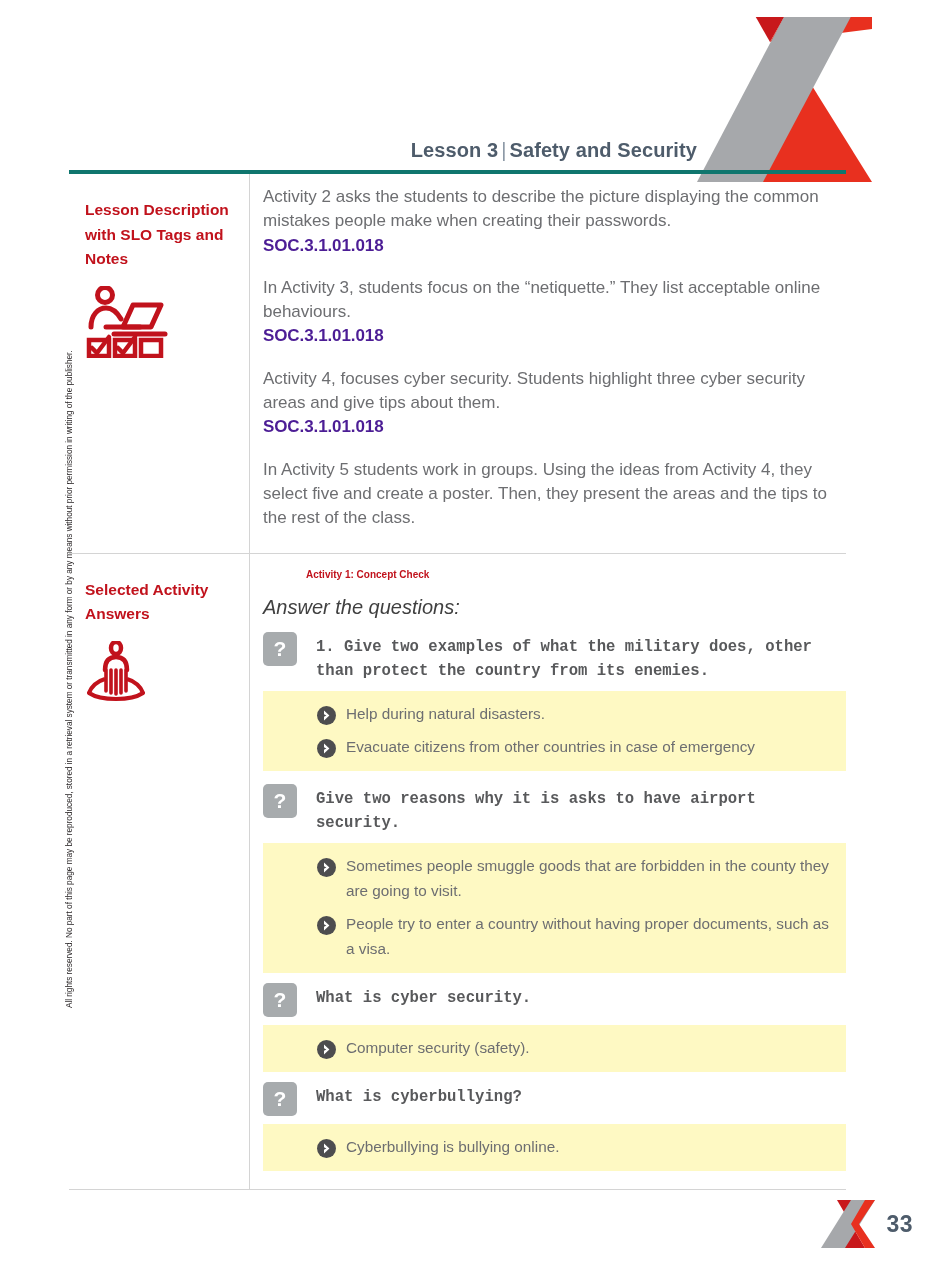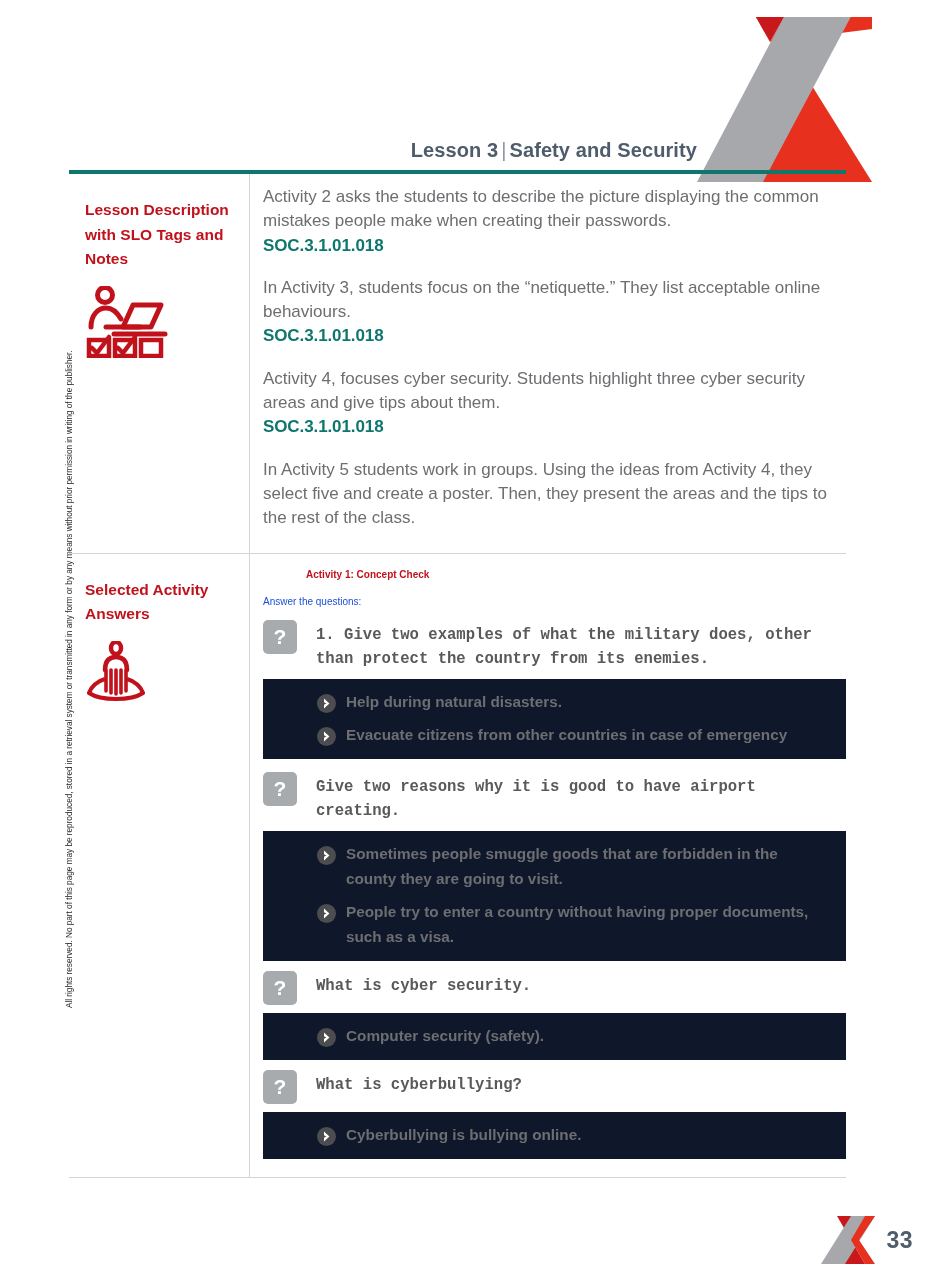--- a/index.html
+++ b/index.html
@@ -102,38 +102,39 @@
     padding: 11px 14px 22px 13px;
     font-size: 17px;
     line-height: 24.3px;
     color: #6d6e71;
   }
   .desc p { margin: 0 0 18px 0; }
   .desc p:last-child { margin-bottom: 0; }
   .slo {
     display: block;
     font-weight: bold;
-    color: #0f766e;
+    color: #4c1d95;
     letter-spacing: -0.1px;
   }
 
   
   .answers {
     padding: 0 0 18px 0;
   }
   .activity-title {
     color: #c1121c;
     font-weight: bold;
     font-size: 10px;
     margin: 15px 0 0 56px;
   }
   .prompt {
-    font-size: 10px;
-    color: #1d4ed8;
+    font-size: 20px;
+    color: #404040;
     margin: 16px 0 0 13px;
+    font-style: italic;
   }
 
   .qa-block { margin-top: 12px; }
   .qa-block.tight { margin-top: 9px; }
 
   .question {
     display: flex;
     align-items: flex-start;
     padding: 0 14px 0 13px;
     gap: 0;
@@ -154,25 +155,24 @@
     margin-left: 19px;
     font-size: 15.6px;
     line-height: 24px;
     font-weight: bold;
     color: #58595b;
     padding-top: 4px;
     font-family: Liberation Mono, monospace;
   }
 
   .answer-strip {
-    background: #0f172a;
+    background: #fef9c3;
     margin-top: 8px;
     margin-left: 13px;
     padding: 10px 14px 12px 0;
-    font-weight: bold;
   }
   .bullet {
     display: flex;
     align-items: flex-start;
     padding-left: 54px;
     margin-top: 8px;
   }
   .bullet:first-child { margin-top: 0; }
   .bullet-icon {
     flex: 0 0 19px;
@@ -182,21 +182,21 @@
   .bullet-text {
     margin-left: 10px;
     font-size: 15.3px;
     line-height: 25px;
     color: #6d6e71;
   }
 
   
   .footer {
     position: absolute;
-    left: 0; bottom: 10px;
+    left: 0; bottom: 26px;
     width: 945px;
     display: flex;
     justify-content: flex-end;
     align-items: center;
     padding-right: 32px;
     gap: 12px;
   }
   .footer-logo { width: 54px; height: 52px; }
   .page-num {
     font-size: 23px;
@@ -311,21 +311,21 @@
                 </svg>
               </span>
               <span class="bullet-text">Evacuate citizens from other countries in case of emergency</span>
             </div>
           </div>
         </div>
 
         <div class="qa-block">
           <div class="question">
             <div class="qbadge">?</div>
-            <div class="qtext">Give two reasons why it is good to have airport creating.</div>
+            <div class="qtext">Give two reasons why it is asks to have airport security.</div>
           </div>
           <div class="answer-strip">
             <div class="bullet">
               <span class="bullet-icon">
                 <svg width="19" height="19" viewBox="0 0 19 19" xmlns="http://www.w3.org/2000/svg">
                   <circle cx="9.5" cy="9.5" r="9.5" fill="#4d4d4f"></circle>
                   <path d="M7 4.5 L12.4 9.5 L7 14.5 L7 10.7 L9.4 9.5 L7 8.3 Z" fill="#ffffff"></path>
                 </svg>
               </span>
               <span class="bullet-text">Sometimes people smuggle goods that are forbidden in the county they are going to visit.</span>

